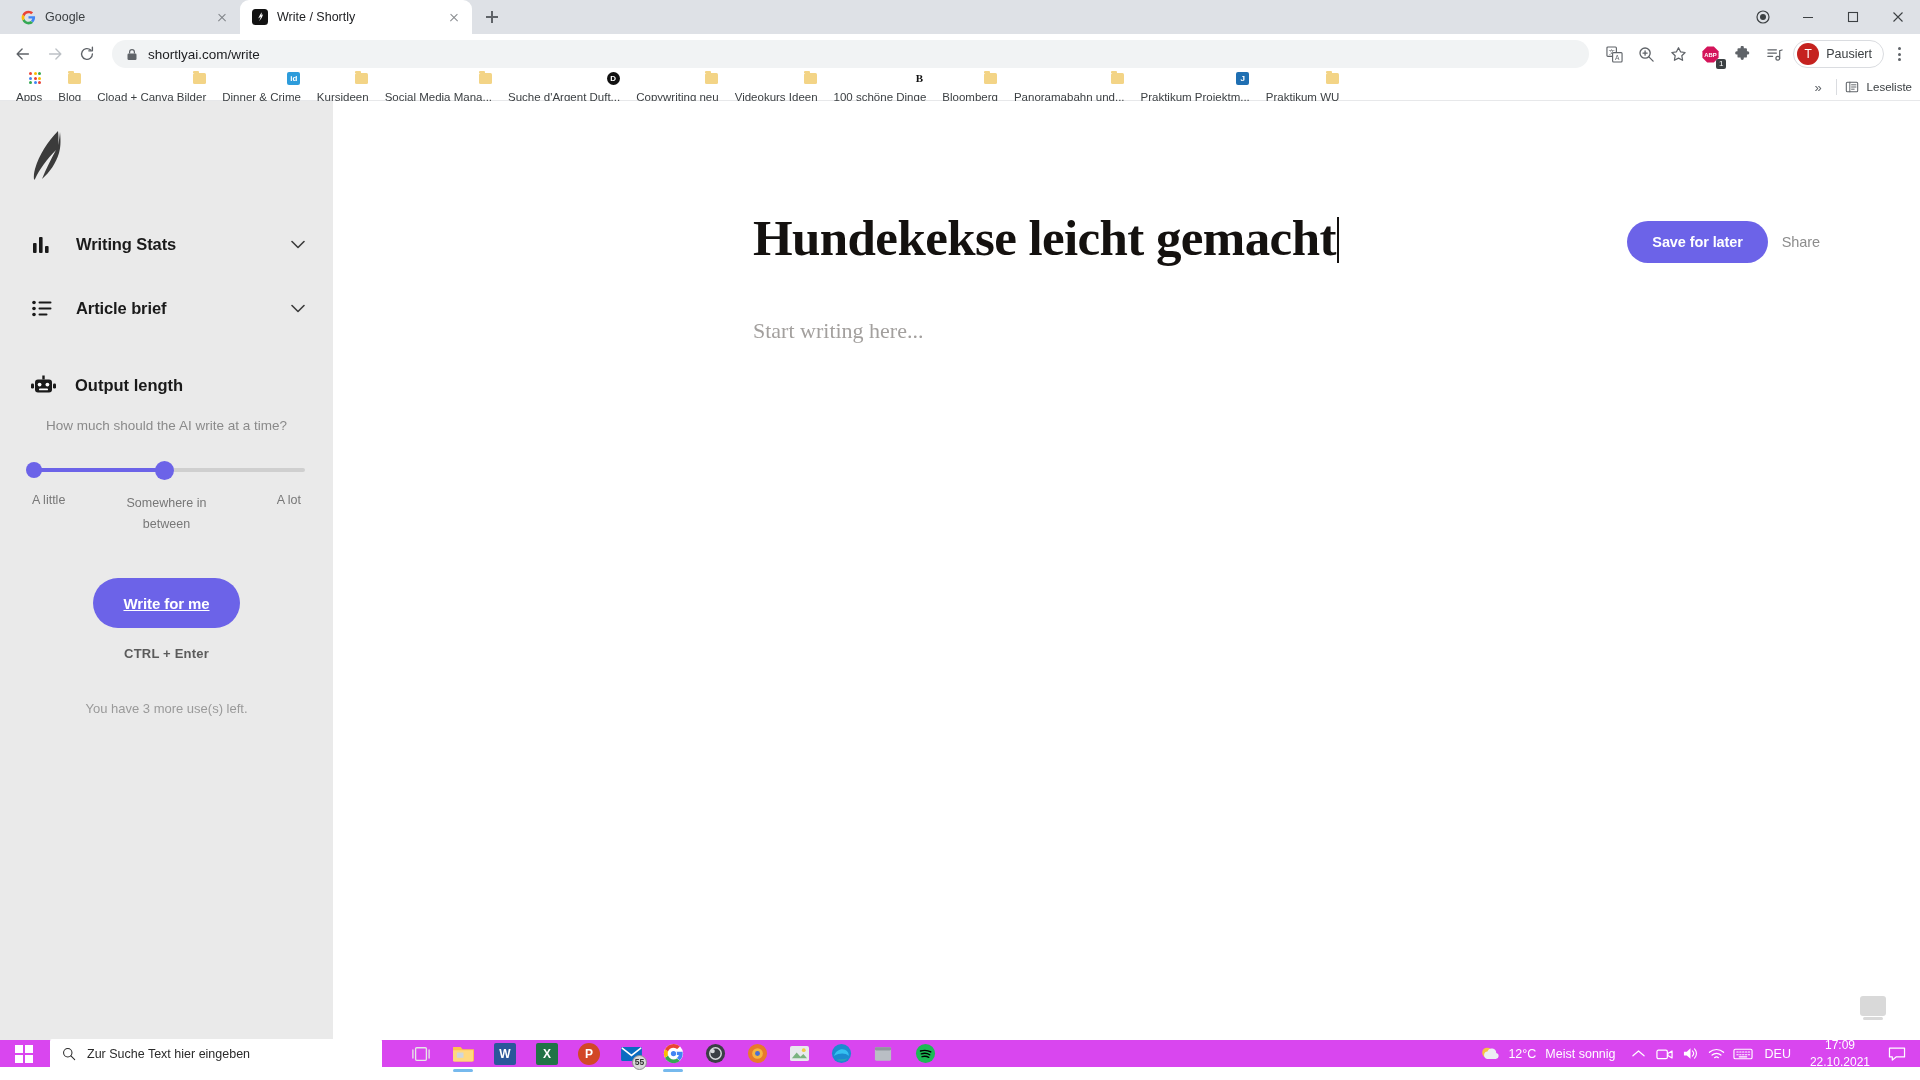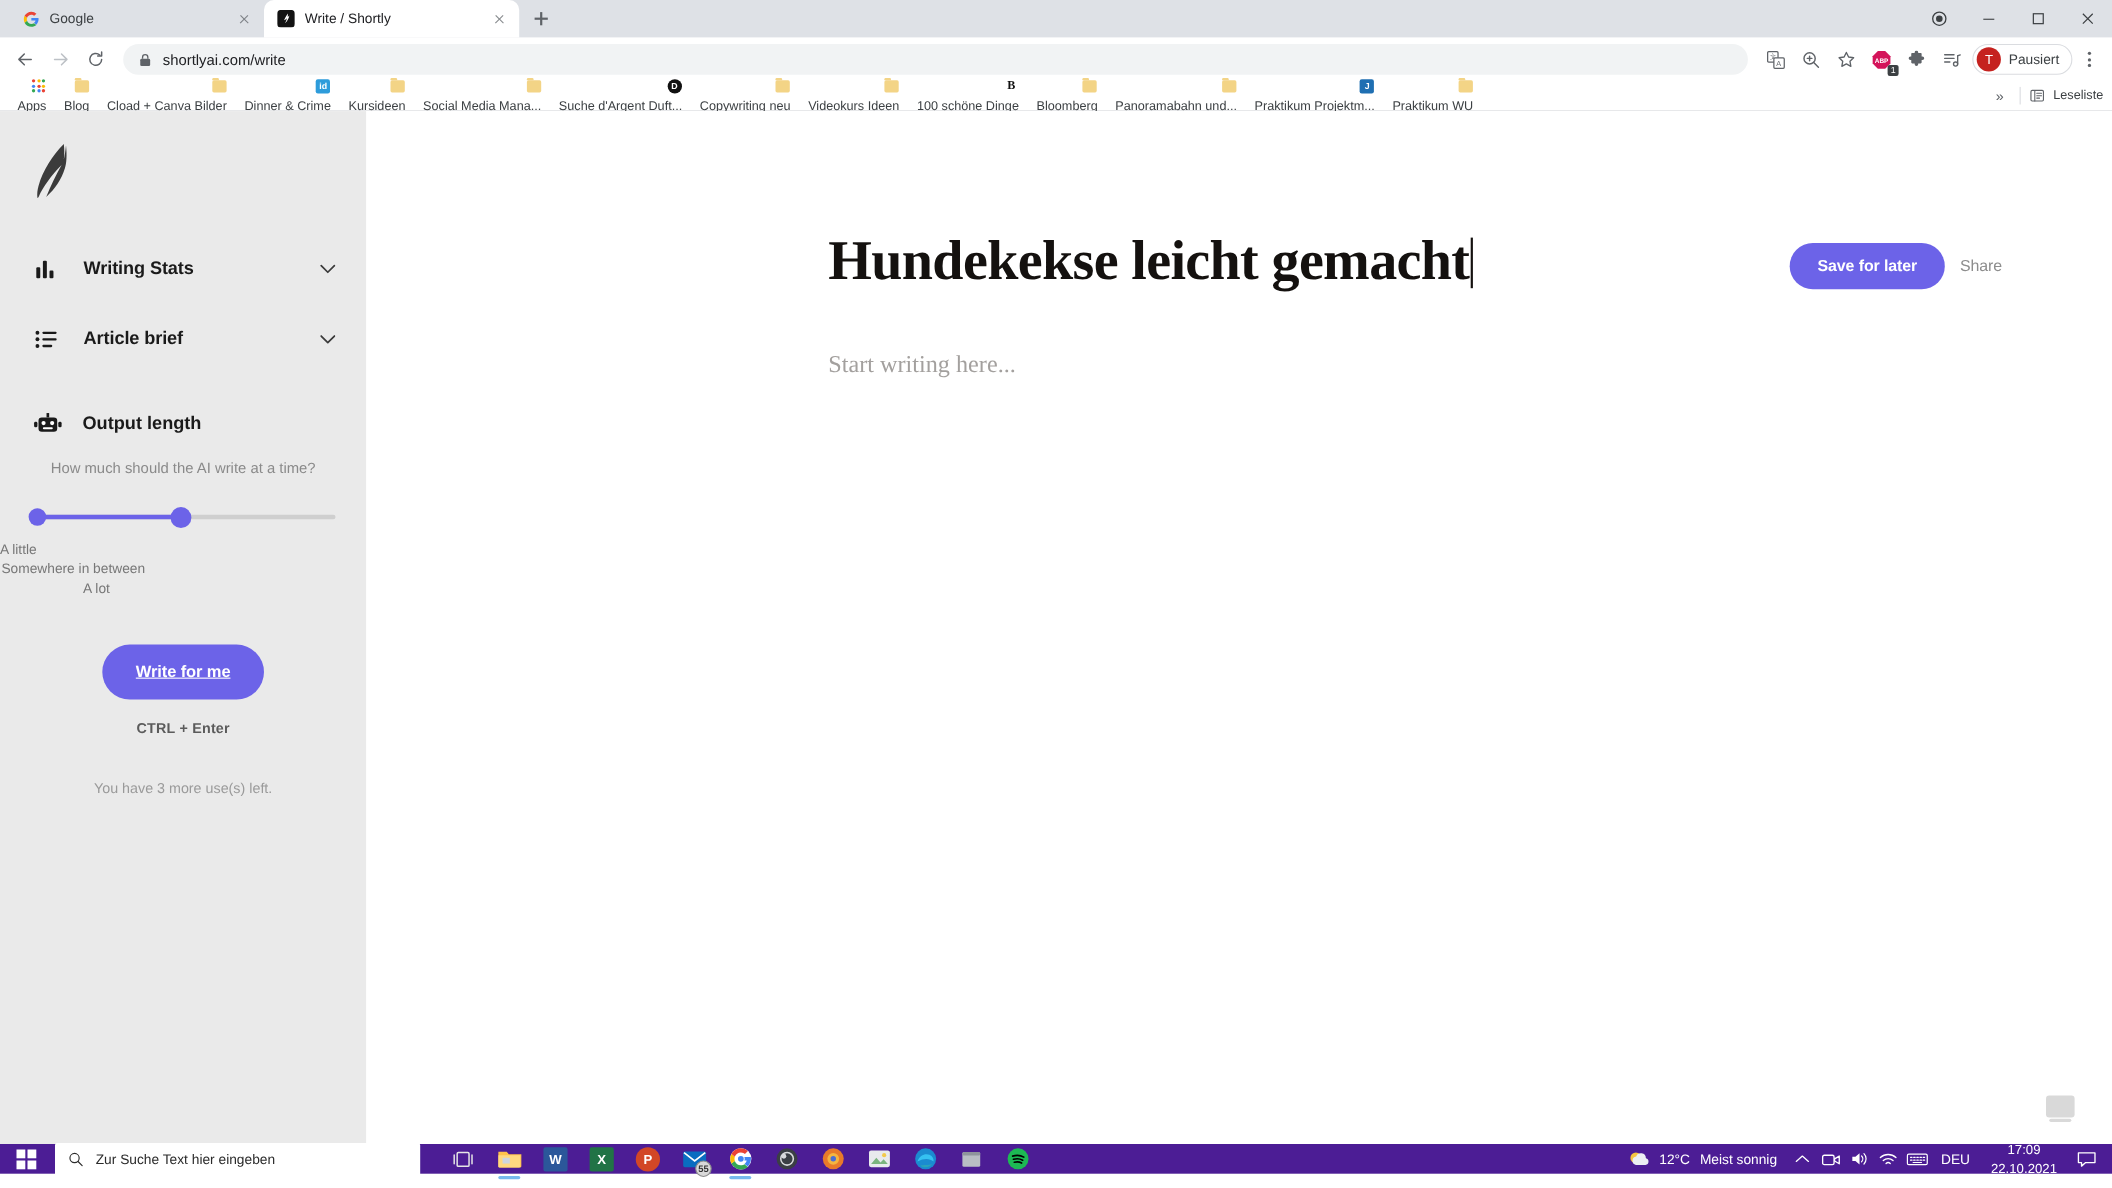--- a/index.html
+++ b/index.html
@@ -107,21 +107,21 @@
   .side-label { font-size:16.5px; font-weight:700; color:#1a1a1a; flex:1; letter-spacing:-.1px; }
   .chev { color:#3c3c3c; font-size:13px; }
   .olen-head { width:100%; padding:0 28px 0 30px; display:flex; align-items:center; gap:18px; margin-top:44px; }
   .olen-title { font-size:16.5px; font-weight:700; color:#1a1a1a; }
   .olen-sub { width:100%; text-align:center; font-size:13.5px; color:#8a8a8a; margin-top:22px; padding:0 28px; }
   .slider-wrap { width:100%; padding:0 28px; margin-top:28px; position:relative; height:18px; display:flex; align-items:center; }
   .slider-track { position:relative; width:100%; height:4px; background:#cfcfcf; border-radius:2px; }
   .slider-fill { position:absolute; left:0; top:0; height:4px; width:48%; background:#6c63e8; border-radius:2px; }
   .slider-knob-l { position:absolute; left:-2px; top:-6px; width:16px; height:16px; border-radius:50%; background:#6c63e8; }
   .slider-knob { position:absolute; left:46%; top:-7px; width:19px; height:19px; border-radius:50%; background:#6c63e8; }
-  .slider-labels { width:100%; padding:0 0; margin-top:14px; display:flex; font-size:12.5px; color:#777;flex-direction:column; }
+  .slider-labels { width:100%; padding:0 32px; margin-top:14px; display:flex; font-size:12.5px; color:#777; }
   .sl-l { width:30%; text-align:left; }
   .sl-c { width:40%; text-align:center; line-height:1.65; }
   .sl-r { width:30%; text-align:right; }
   .write-btn {
     margin-top:44px; background:#6c63e8; color:#fff; border:none; border-radius:26px;
     padding:0 30px; height:50px; font-size:15px; font-weight:700; letter-spacing:-.1px;
     font-family:"Liberation Sans", sans-serif; cursor:pointer;text-decoration:underline;
   }
   .kbd-hint { margin-top:18px; font-size:13px; font-weight:700; color:#5b5b5b; letter-spacing:.2px; }
   .uses-left { margin-top:40px; font-size:13px; color:#9a9a9a; }
@@ -146,21 +146,21 @@
     position:absolute; right:34px; bottom:24px; width:26px; height:20px;
     background:#d9d9d9; border-radius:3px;
   }
   .corner-widget::after {
     content:""; position:absolute; left:3px; bottom:-4px; width:20px; height:3px;
     background:#d9d9d9; border-radius:2px;
   }
 
   
   .taskbar {
-    height:27px; background:#4c1d95; display:flex; align-items:center;
+    height:27px; background:#d946ef; display:flex; align-items:center;
     padding:0 0 0 0; position:relative;
   }
   .tb-start { width:48px; height:40px; display:flex; align-items:center; justify-content:center; }
   .win-logo { display:grid; grid-template-columns:repeat(2,8px); grid-template-rows:repeat(2,8px); gap:2px; }
   .win-logo i { background:#ffffff; display:block; }
   .tb-search {
     width:332px; height:30px; background:#ffffff; border-radius:2px; display:flex;
     align-items:center; gap:11px; padding:0 12px; margin-left:2px;
   }
   .tb-search-text { font-size:12.5px; color:#2b2b2b; }

